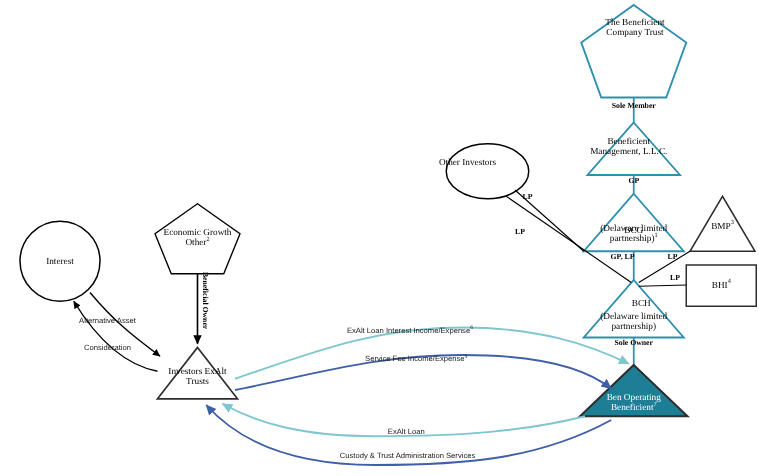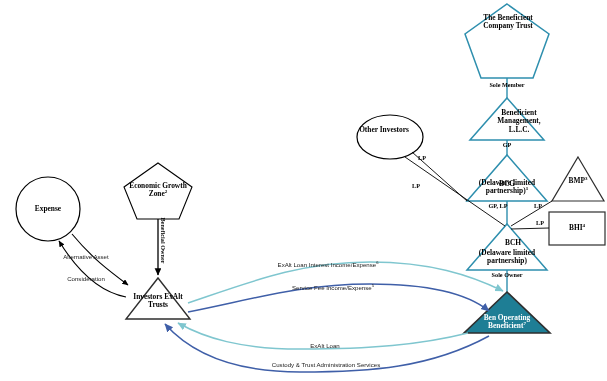--- a/index.html
+++ b/index.html
@@ -24,21 +24,21 @@
   }
   .lbl {
     position: absolute;
     text-align: center;
     line-height: 1.12;
     color: #000000;
     white-space: nowrap;
   }
   .lbl.wrap { white-space: normal; }
   .node-label {
-    font-weight: bold;
+    font-weight: normal;
     font-size: 7.4px;
   }
   .edge-label {
     font-size: 6.2px;
     font-weight: bold;
   }
   .flow-label {
     font-family: "Liberation Sans", sans-serif;
     font-size: 6.1px;
     font-weight: normal;
@@ -123,21 +123,21 @@
   </svg>
 
   <div class="lbl node-label wrap" style="left:473px; top:14px; width:70px;">
     <span>The Beneficient Company Trust</span>
   </div>
 
   <div class="lbl edge-label" style="left:477px; top:82px; width:60px;">
     <span>Sole Member</span>
   </div>
 
-  <div class="lbl node-label wrap" style="left:488px; top:109px; width:62px;">
+  <div class="lbl node-label wrap" style="left:472px; top:109px; width:62px;">
     <span>Beneficient Management, L.L.C.</span>
   </div>
 
   <div class="lbl edge-label" style="left:492px; top:142px; width:30px;">
     <span>GP</span>
   </div>
 
   <div class="lbl node-label" style="left:470px; top:180px; width:74px;">
     <span>BCG</span>
   </div>
@@ -165,51 +165,51 @@
   </div>
 
   <div class="lbl node-label" style="left:558px; top:177px; width:40px;">
     <span>BMP</span><sup>3</sup>
   </div>
 
   <div class="lbl node-label" style="left:557px; top:224px; width:40px;">
     <span>BHI</span><sup>4</sup>
   </div>
 
-  <div class="lbl node-label wrap" style="left:359px; top:126px; width:50px;">
+  <div class="lbl node-label wrap" style="left:349px; top:126px; width:50px;">
     <span>Other Investors</span>
   </div>
 
   <div class="lbl edge-label" style="left:413px; top:155px; width:18px;">
     <span>LP</span>
   </div>
   <div class="lbl edge-label" style="left:407px; top:183px; width:18px;">
     <span>LP</span>
   </div>
   <div class="lbl edge-label" style="left:529px; top:203px; width:18px;">
     <span>LP</span>
   </div>
   <div class="lbl edge-label" style="left:531px; top:220px; width:18px;">
     <span>LP</span>
   </div>
 
   <div class="lbl node-label wrap" style="left:126px; top:182px; width:64px;">
-    <span>Economic Growth Zone</span><sup>2</sup>
+    <span>Economic Growth Other</span><sup>2</sup>
   </div>
 
   <div class="lbl edge-label vert" style="left:140px; top:237px; width:46px;">
     <span>Beneficial Owner</span>
   </div>
 
   <div class="lbl node-label wrap" style="left:131px; top:293px; width:54px;">
     <span>Investors ExAlt Trusts</span>
   </div>
 
   <div class="lbl node-label" style="left:23px; top:205px; width:50px;">
-    <span>Expense</span>
+    <span>Interest</span>
   </div>
 
   <div class="lbl flow-label" style="left:48px; top:254px; width:76px;">
     <span>Alternative Asset</span>
   </div>
   <div class="lbl flow-label" style="left:48px; top:276px; width:76px;">
     <span>Consideration</span>
   </div>
 
   <div class="lbl flow-label" style="left:266px; top:262px; width:124px;">

